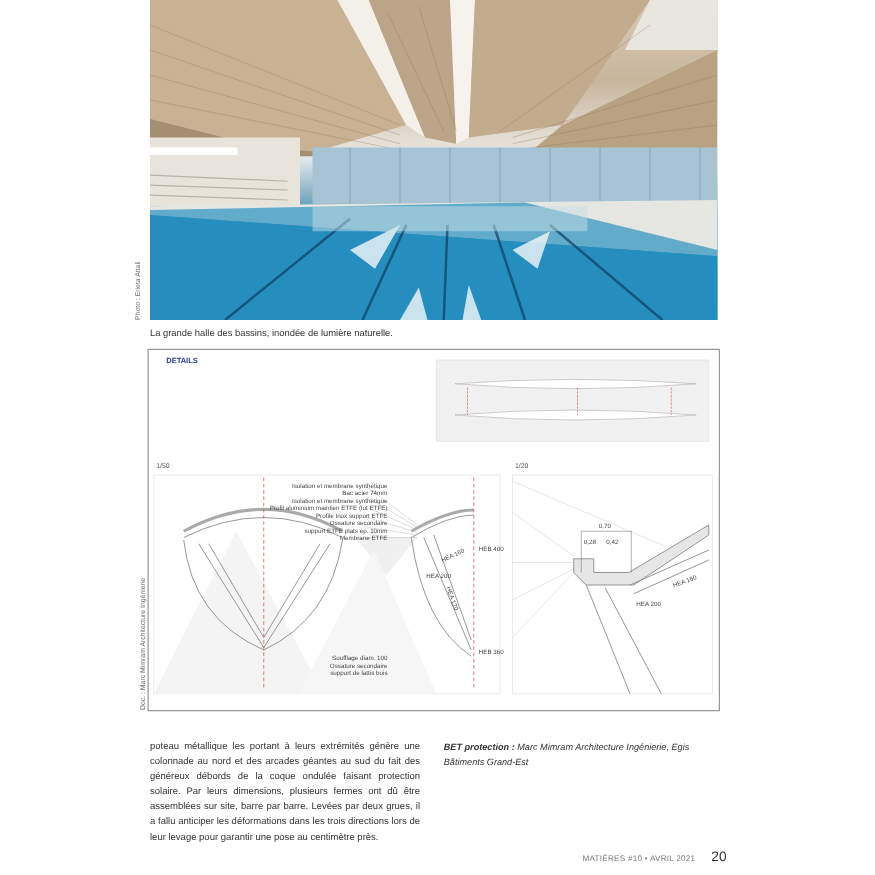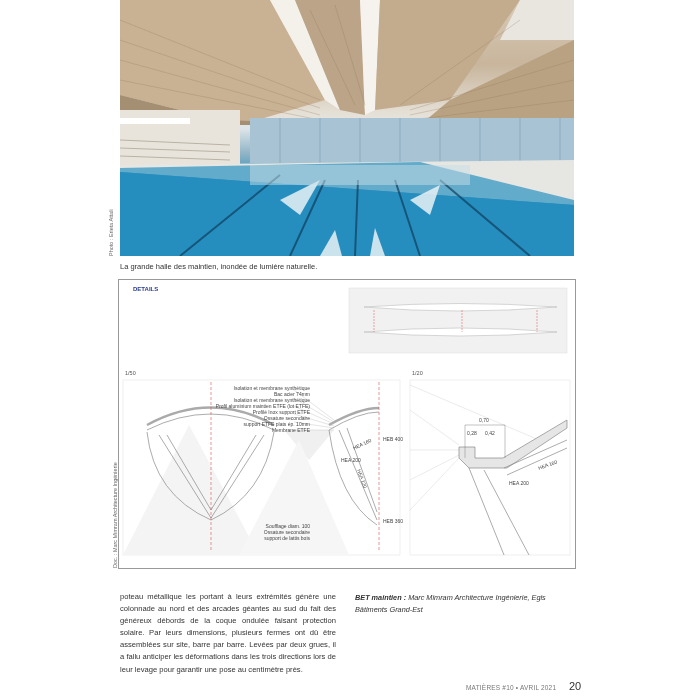--- a/index.html
+++ b/index.html
@@ -84,21 +84,21 @@
       <polygon points="200,256 215,230 222,256"></polygon>
         <polygon points="250,256 255,228 265,256"></polygon>
       <polygon points="160,200 200,180 180,215"></polygon>
         <polygon points="290,200 320,185 310,215"></polygon>
     </g>
 
     <rect x="130" y="165" width="220" height="20" fill="#c7dde7" opacity="0.5"></rect>
   </svg>
 </div>
 <div class="photo-credit">Photo : Erieta Attali</div>
-<div class="caption">La grande halle des maintien, inondée de lumière naturelle.</div>
+<div class="caption">La grande halle des bassins, inondée de lumière naturelle.</div>
 
 <div class="details-box">
   <div class="details-title">DETAILS</div>
 
   <svg width="456" height="288" viewBox="0 0 456 288" style="position:absolute;left:0;top:0">
 
     <g>
       <rect x="230" y="8" width="218" height="65" fill="#f1f1f1" stroke="#ddd" stroke-width="0.5"></rect>
       <path d="M245,27 Q340,20 438,27 Q340,35 245,27" fill="#fff" stroke="#bbb" stroke-width="0.6"></path>
       <path d="M245,52 Q340,44 438,52 Q340,60 245,52" fill="#fff" stroke="#bbb" stroke-width="0.6"></path>
@@ -189,17 +189,17 @@
   <div class="scale-label" style="left:6px;top:90px">1/50</div>
   <div class="scale-label" style="left:293px;top:90px">1/20</div>
 </div>
 <div class="doc-credit">Doc. : Marc Mimram Architecture Ingénierie</div>
 
 <div class="body-text">
   <p>poteau métallique les portant à leurs extrémités génère une colonnade au nord et des arcades géantes au sud du fait des généreux débords de la coque ondulée faisant protection solaire. Par leurs dimensions, plusieurs fermes ont dû être assemblées sur site, barre par barre. Levées par deux grues, il a fallu anticiper les déformations dans les trois directions lors de leur levage pour garantir une pose au centimètre près.</p>
 </div>
 
 <div class="credits">
-  <div><b>BET maintien :</b> <span>Marc Mimram Architecture Ingénierie, Egis Bâtiments Grand-Est</span></div>
+  <div><b>BET protection :</b> <span>Marc Mimram Architecture Ingénierie, Egis Bâtiments Grand-Est</span></div>
 </div>
 
 <div class="footer">MATIÈRES #10 • AVRIL 2021</div>
 <div class="page-num">20</div>
 
 </body></html>

